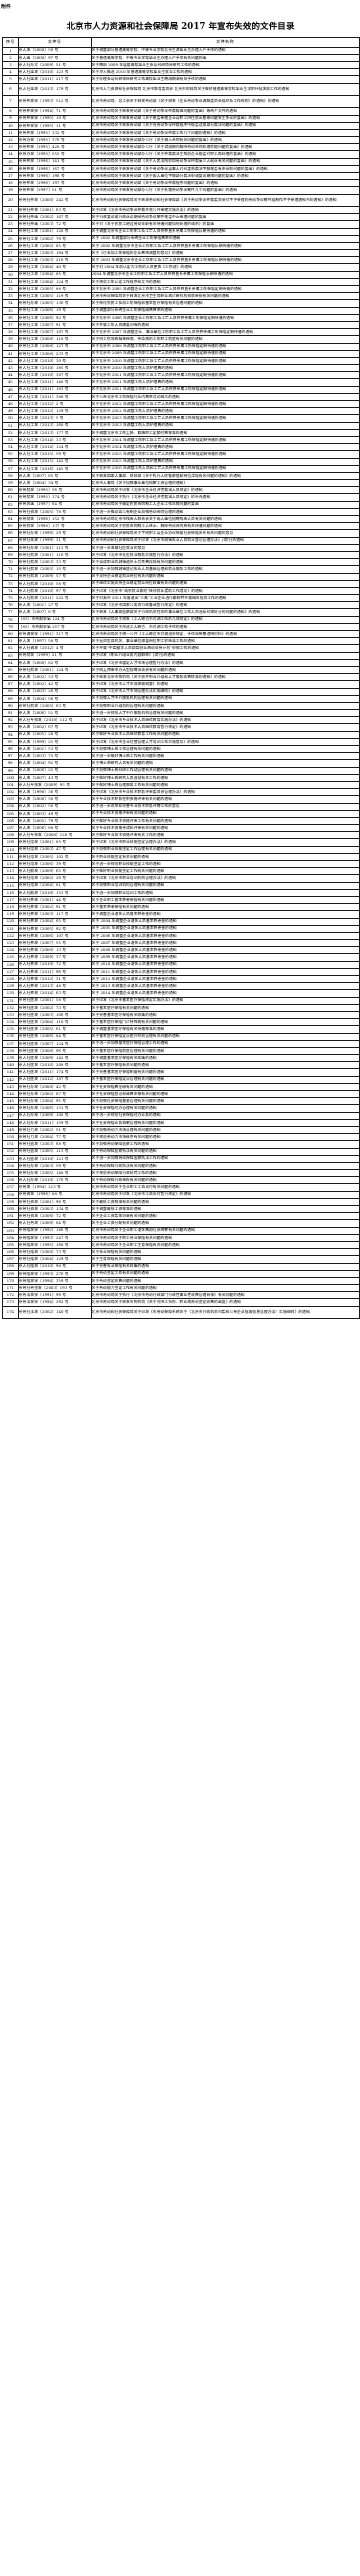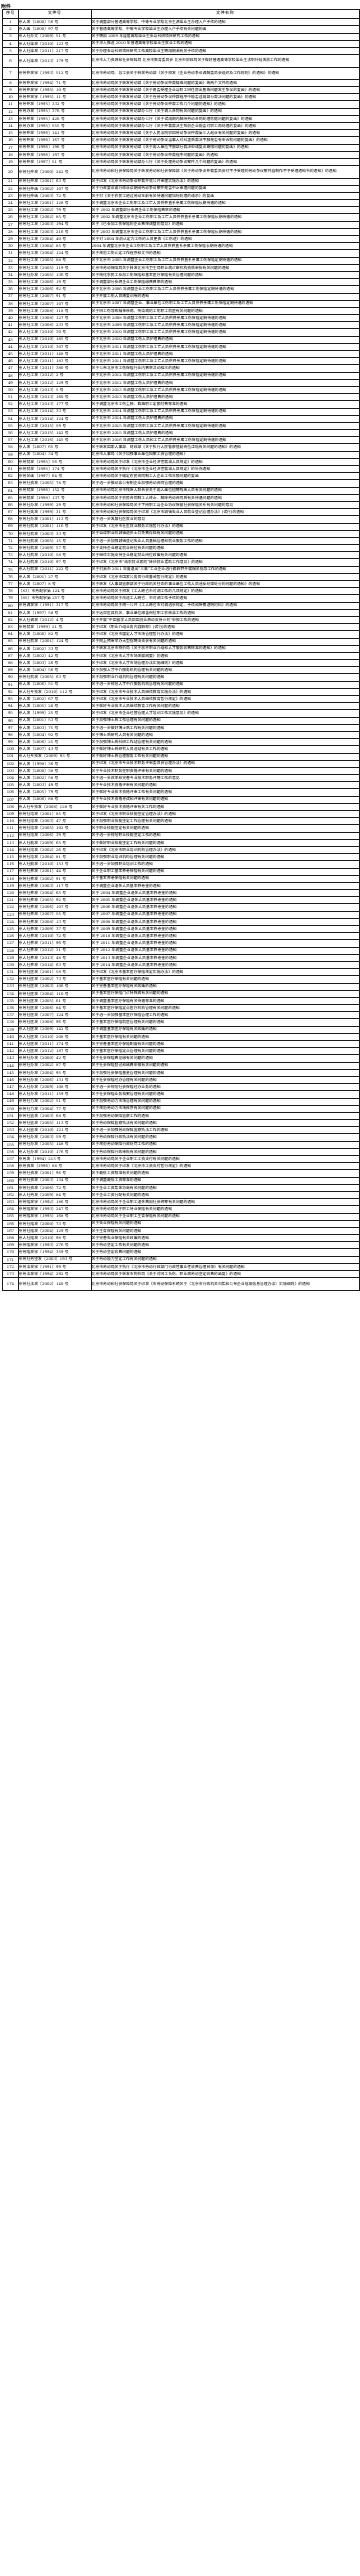--- a/index.html
+++ b/index.html
@@ -93,20 +93,21 @@
     height: 12.4px;
   }
 </style>
 </head>
 <body>
 
 <div id="page">
 
   <div class="attachment-label">附件</div>
 
+  <div class="doc-title">北京市人力资源和社会保障局 2017 年宣布失效的文件目录</div>
 
   <table class="file-table">
     <colgroup>
       <col class="c-seq">
       <col class="c-num">
       <col class="c-name">
     </colgroup>
     <thead>
       <tr>
         <th>序号</th>

